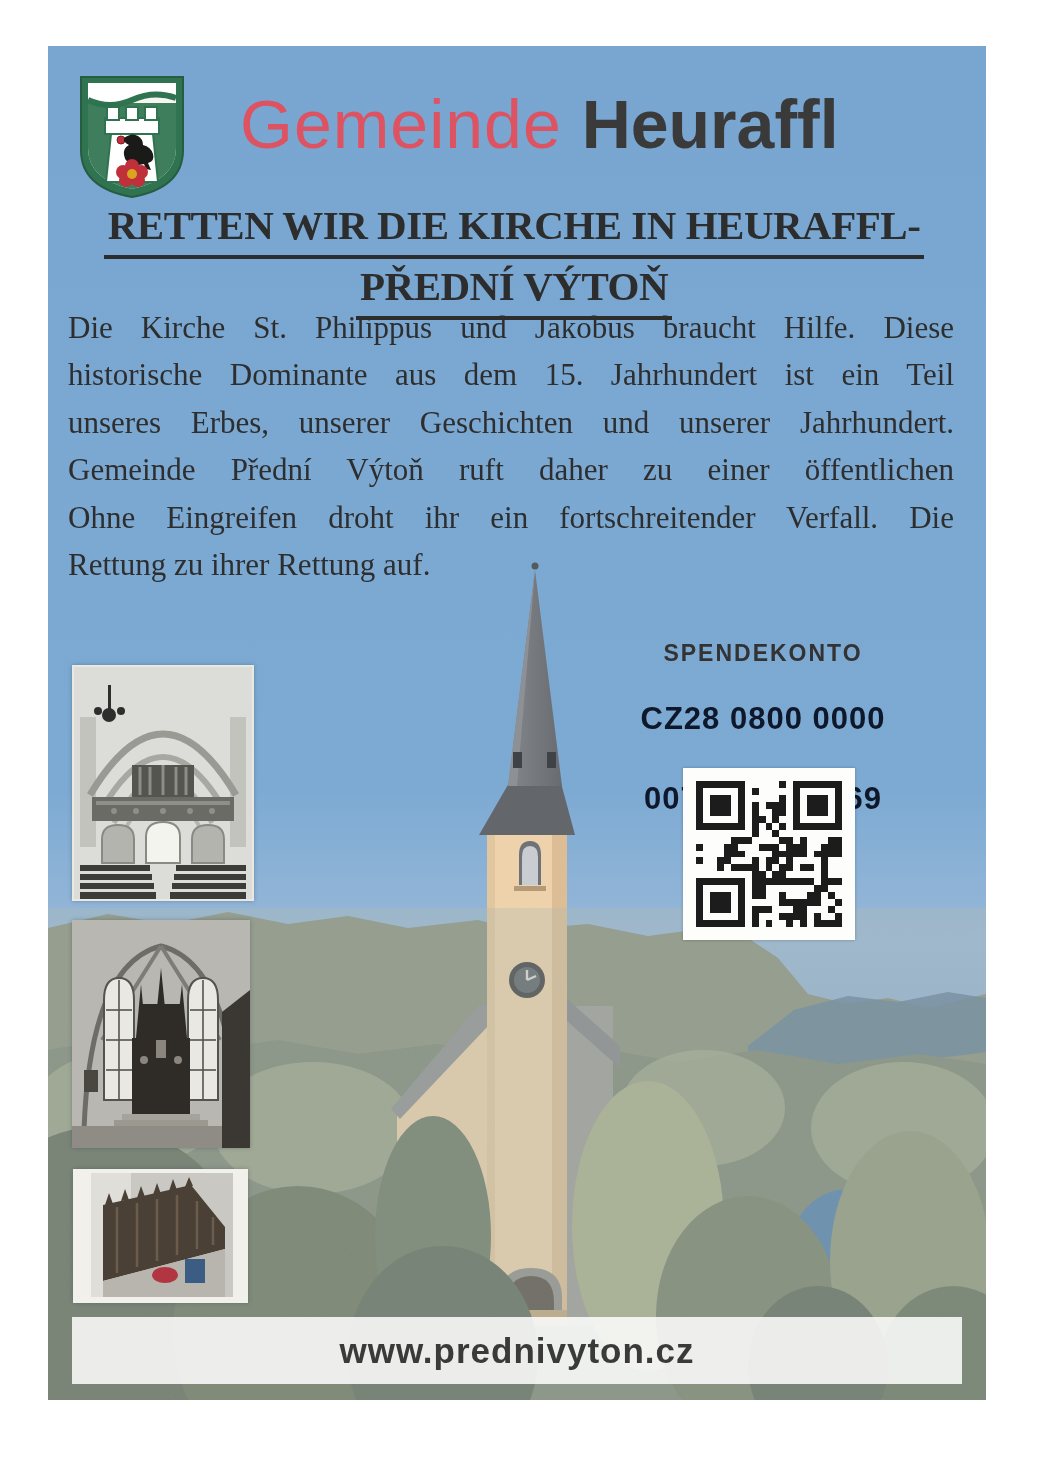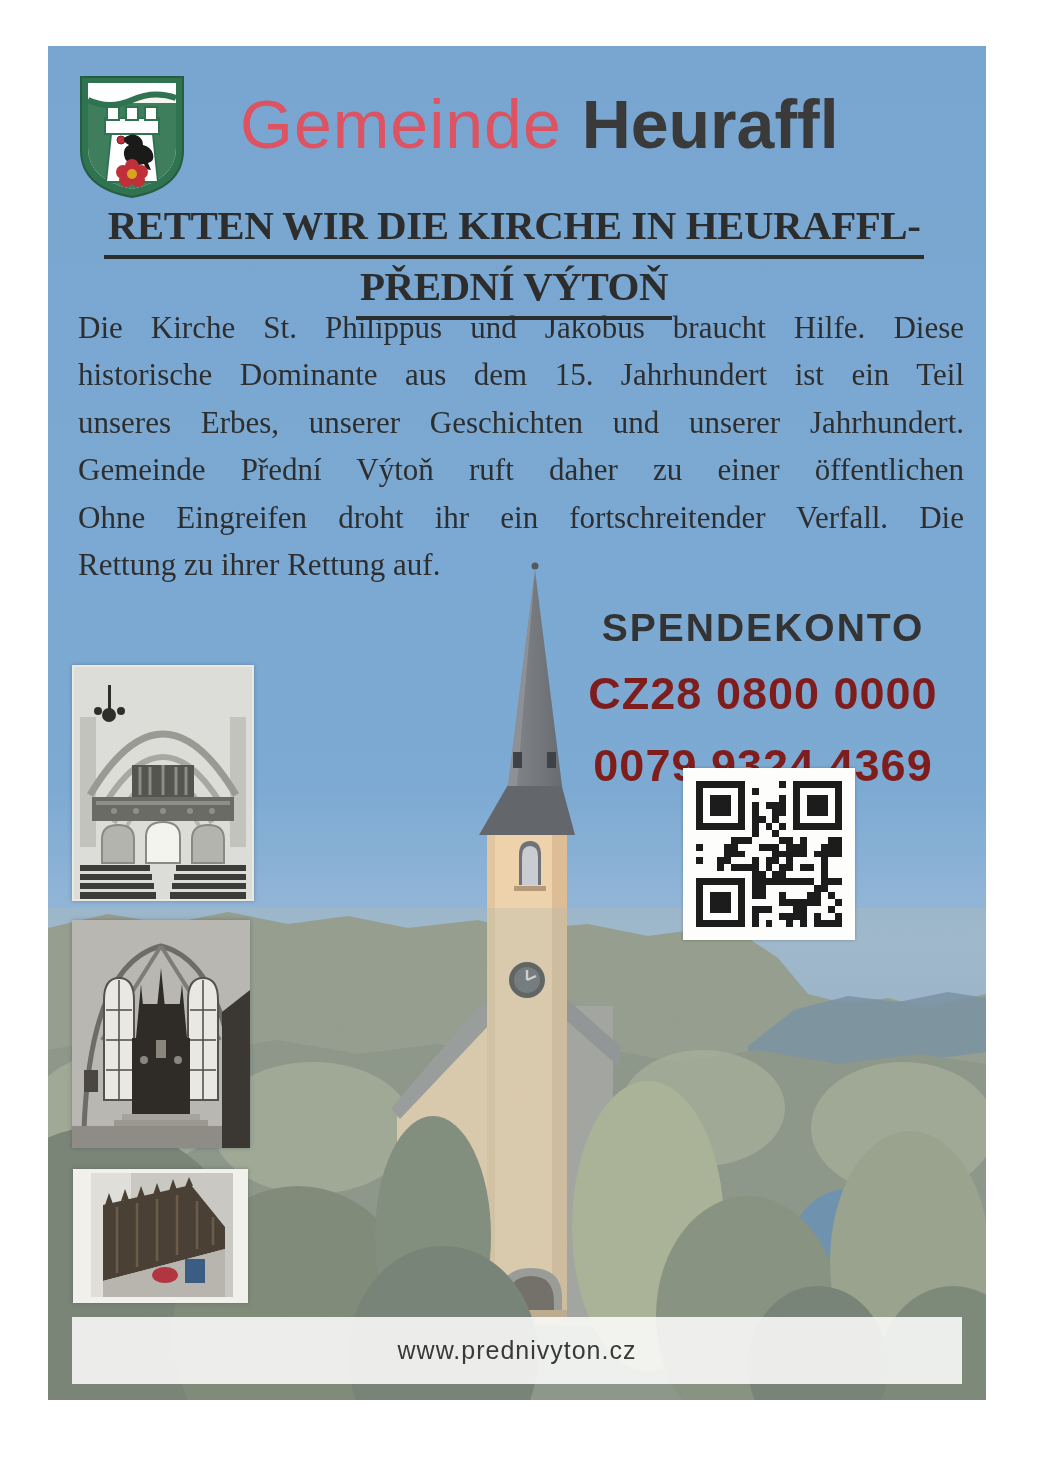--- a/index.html
+++ b/index.html
@@ -11,44 +11,44 @@
   .coa{position:absolute;left:30px;top:28px;width:108px;height:126px;}
   
   .brand{position:absolute;left:192px;top:40px;white-space:nowrap;font-size:68px;line-height:76px;letter-spacing:1px;}
   .brand .lite{color:#DD5361;font-weight:400;}
   .brand .bold{color:#3A3A3A;font-weight:700;letter-spacing:0;}
   
   .title{position:absolute;left:0;top:152px;width:932px;text-align:center;color:#2D2D2D;
          font-family:"Liberation Serif",serif;font-weight:700;font-size:41px;line-height:54px;}
   .title .tline{display:inline-block;border-bottom:4px solid #2D2D2D;padding:0 4px 3px 4px;letter-spacing:-0.5px;}
   
-  .bodytext{position:absolute;left:30px;top:258px;width:886px;color:#2E2E2E;
+  .bodytext{position:absolute;left:20px;top:258px;width:886px;color:#2E2E2E;
             font-family:"Liberation Serif",serif;font-size:31px;line-height:47.4px;}
   .body-line{text-align:justify;text-align-last:justify;}
   .body-line.last{text-align-last:left;}
   
   .tagline{position:absolute;left:30px;top:556px;color:#2E2E2E;font-family:"Liberation Serif",serif;font-size:32px;}
   
   .donate{position:absolute;left:520px;top:560px;width:390px;text-align:center;}
-  .donate .label{color:#333333;font-weight:700;font-size:39px;letter-spacing:2px;}
-  .donate .acct{color:#7f1d1d;font-weight:700;font-size:45px;line-height:56px;letter-spacing:1px;margin-top:16px;white-space:nowrap;}
+  .donate .label{color:#333333;font-weight:700;font-size:23px;letter-spacing:2px;margin-top:34px;}
+  .donate .acct{color:#0f172a;font-weight:700;font-size:31px;line-height:56px;letter-spacing:1px;margin-top:24px;white-space:nowrap;}
   
   .qrbox{position:absolute;left:635px;top:722px;width:172px;height:172px;background:#fdfdfb;
          box-shadow:0 0 3px rgba(0,0,0,.25);}
   .qrbox svg{position:absolute;left:13px;top:13px;width:146px;height:146px;}
   
   .photo{position:absolute;box-shadow:0 0 4px rgba(40,60,80,.35);}
   .p1{left:24px;top:619px;width:178px;height:232px;border:2px solid #e9e8e1;}
   .p2{left:24px;top:874px;width:178px;height:228px;}
   .p3{left:25px;top:1123px;width:175px;height:134px;background:#f1f0ea;}
   .photo svg{display:block;width:100%;height:100%;}
   
   .webbar{position:absolute;left:24px;top:1271px;width:890px;height:67px;
           background:rgba(252,252,250,0.88);display:flex;align-items:center;justify-content:center;}
-  .webbar .url{color:#3A3A3A;font-weight:400;font-size:25px;letter-spacing:1px;}
+  .webbar .url{color:#3A3A3A;font-weight:700;font-size:35px;letter-spacing:1px;}
 </style>
 </head>
 <body>
 
 <div class="page">
   <div class="flyer">
 
     <svg class="scene" viewBox="0 0 938 1354" aria-hidden="true">
       <defs>
         <linearGradient id="sky" x1="0" y1="0" x2="0" y2="1">

